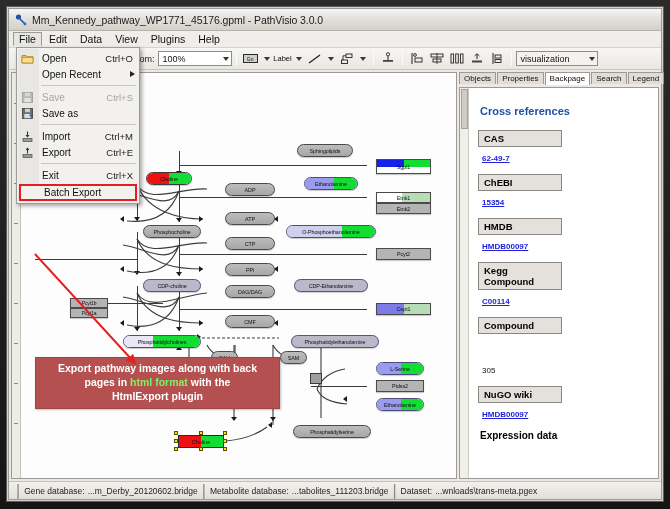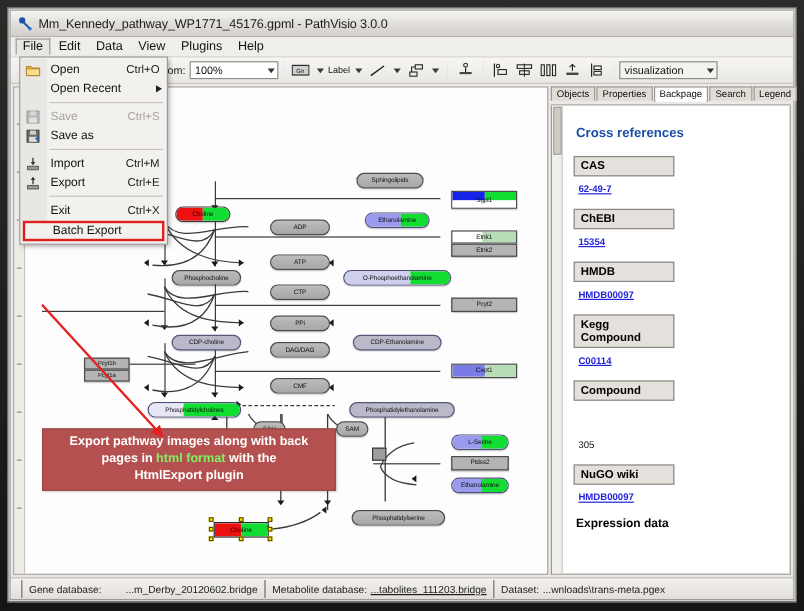--- a/index.html
+++ b/index.html
@@ -733,24 +733,24 @@
 
             <div class="bp-h2">Expression data</div>
           </div>
         </div>
       </div>
     </div>
 
     <div class="statusbar">
       <span class="status-sep">|</span>
       <span class="status-text">Gene database:</span>
-      <span class="status-text" style="margin-left:20px;">...m_Derby_20120602.bridge</span>
+      <span class="status-text" style="margin-left:3px;">...m_Derby_20120602.bridge</span>
       <span class="status-sep">|</span>
       <span class="status-text">Metabolite database:</span>
-      <span class="status-text" style="margin-left:3px;text-decoration:underline;">...tabolites_111203.bridge</span>
+      <span class="status-text" style="margin-left:3px;">...tabolites_111203.bridge</span>
       <span class="status-sep">|</span>
       <span class="status-text">Dataset:</span>
       <span class="status-text" style="margin-left:3px;">...wnloads\trans-meta.pgex</span>
     </div>
 
     <div class="dropdown">
       <div class="gutter"></div>
 
 
       <div class="dd-item">

